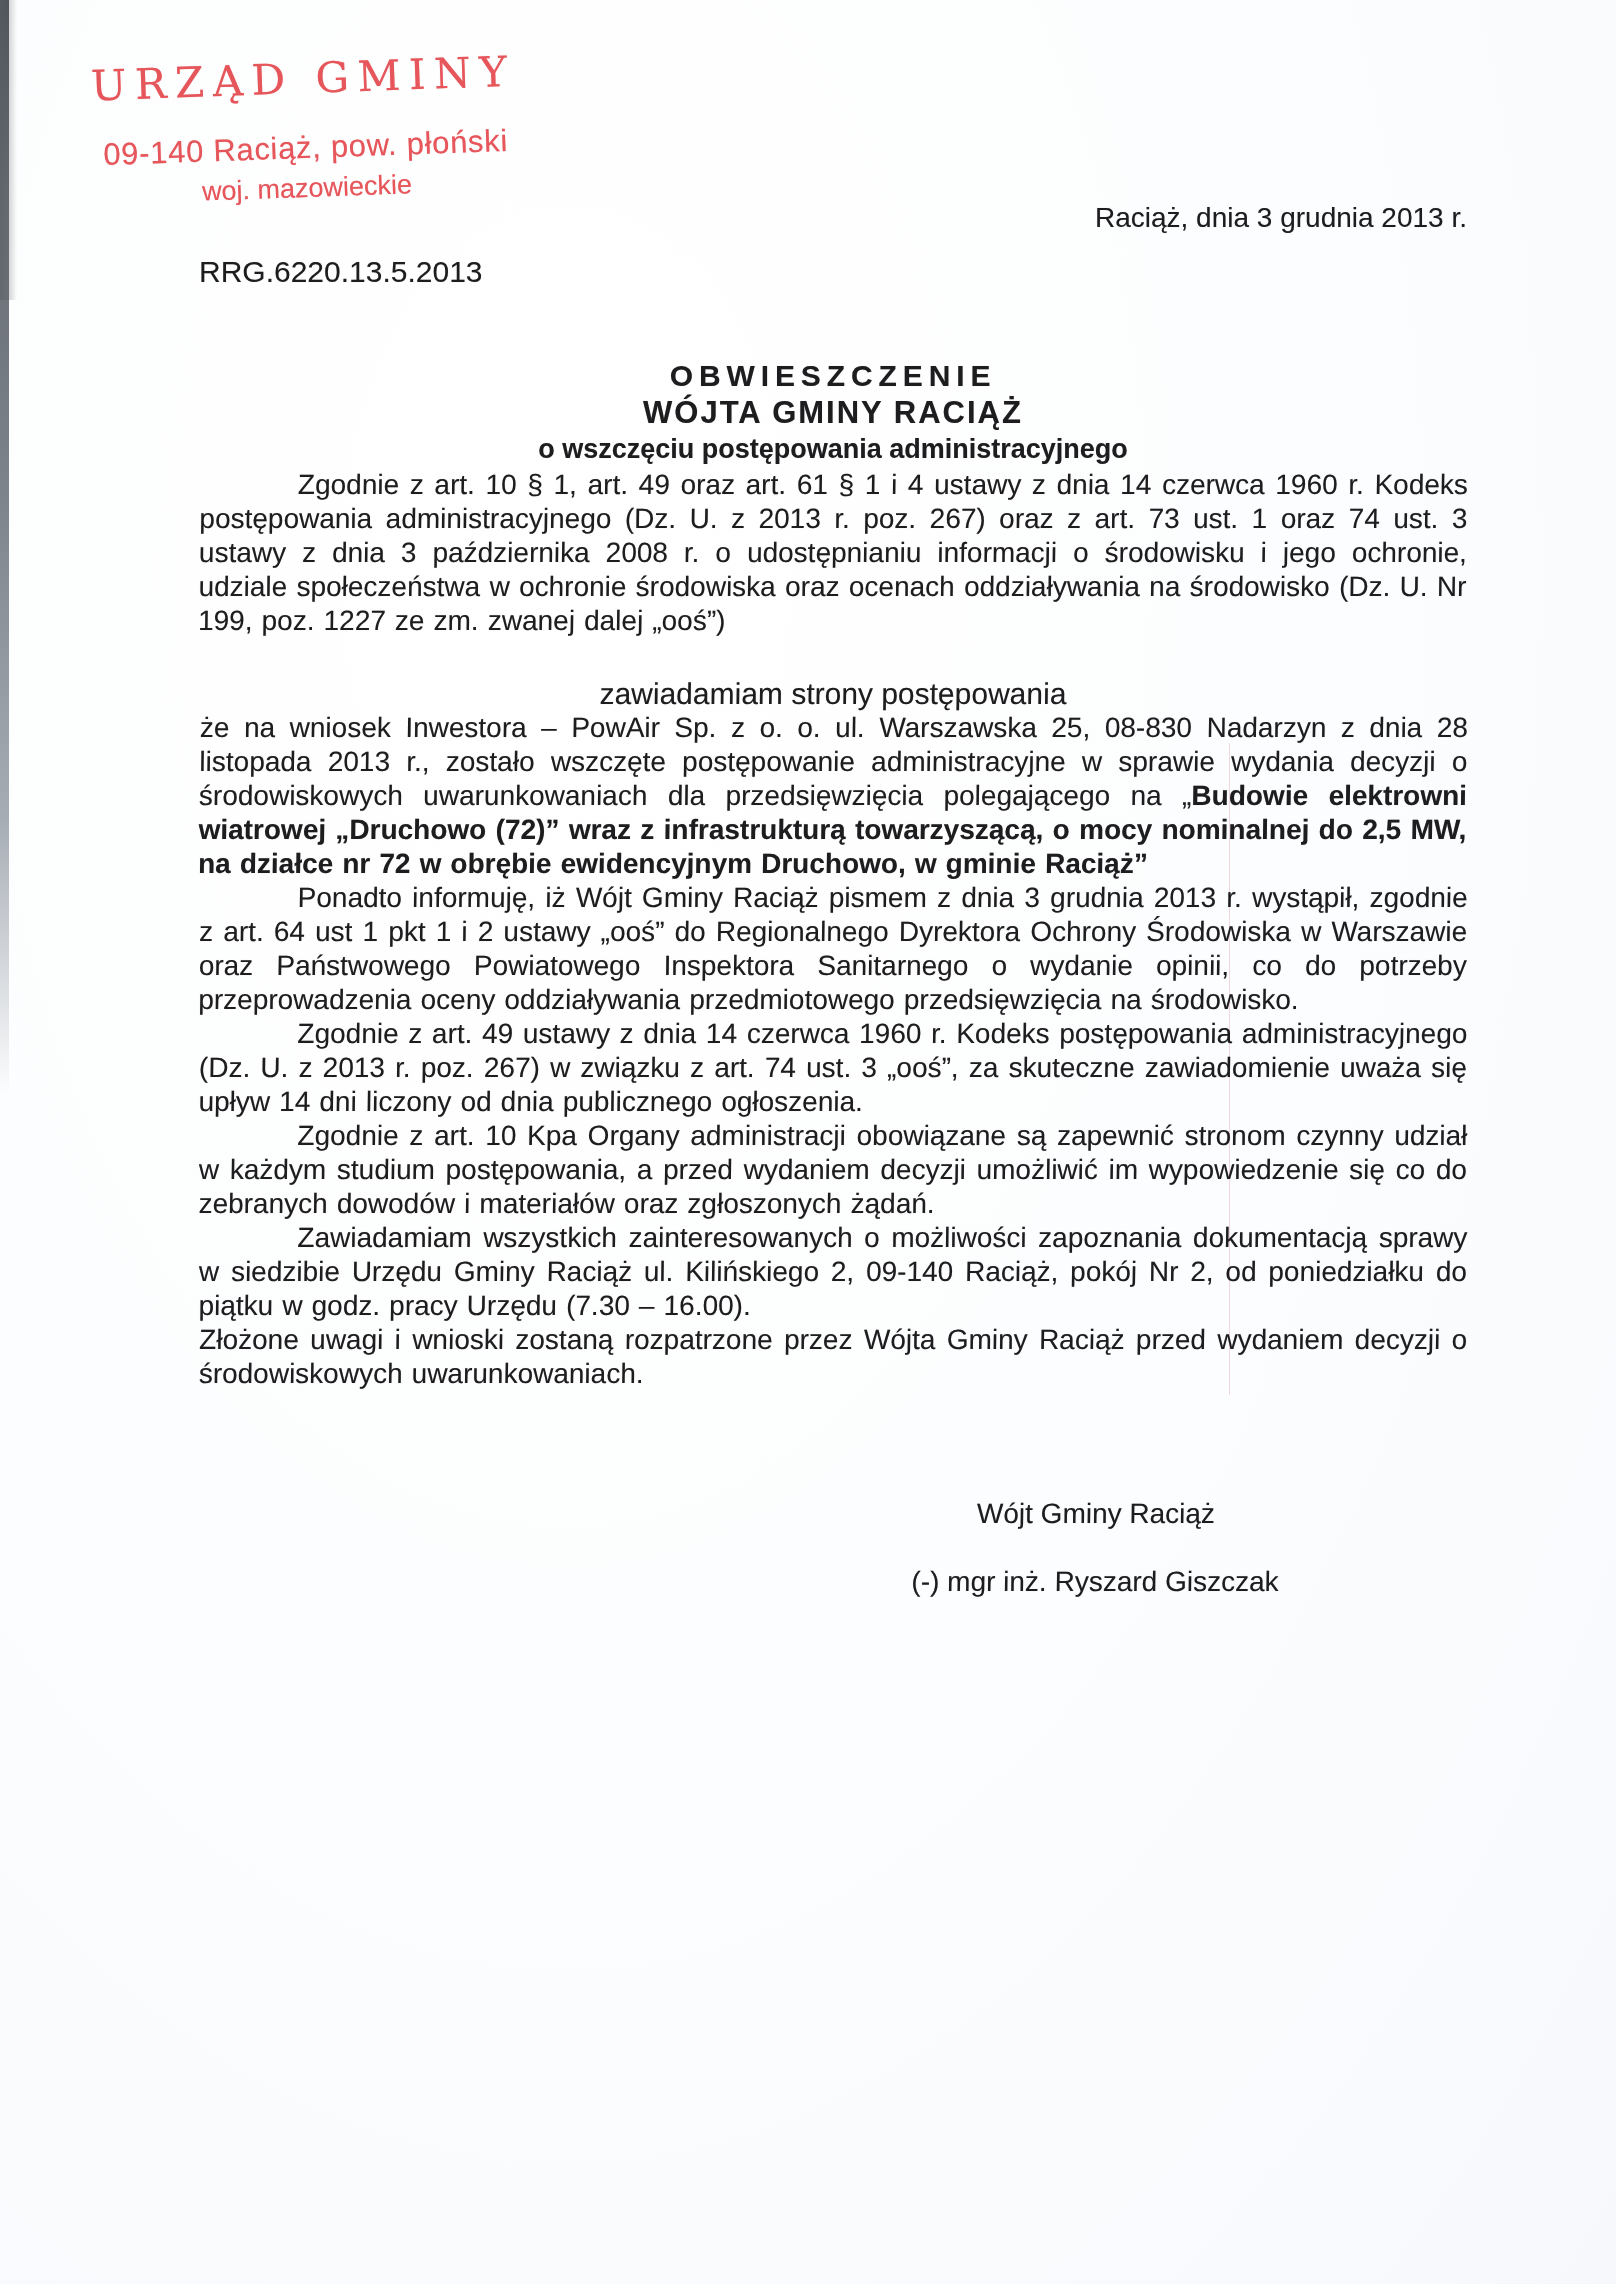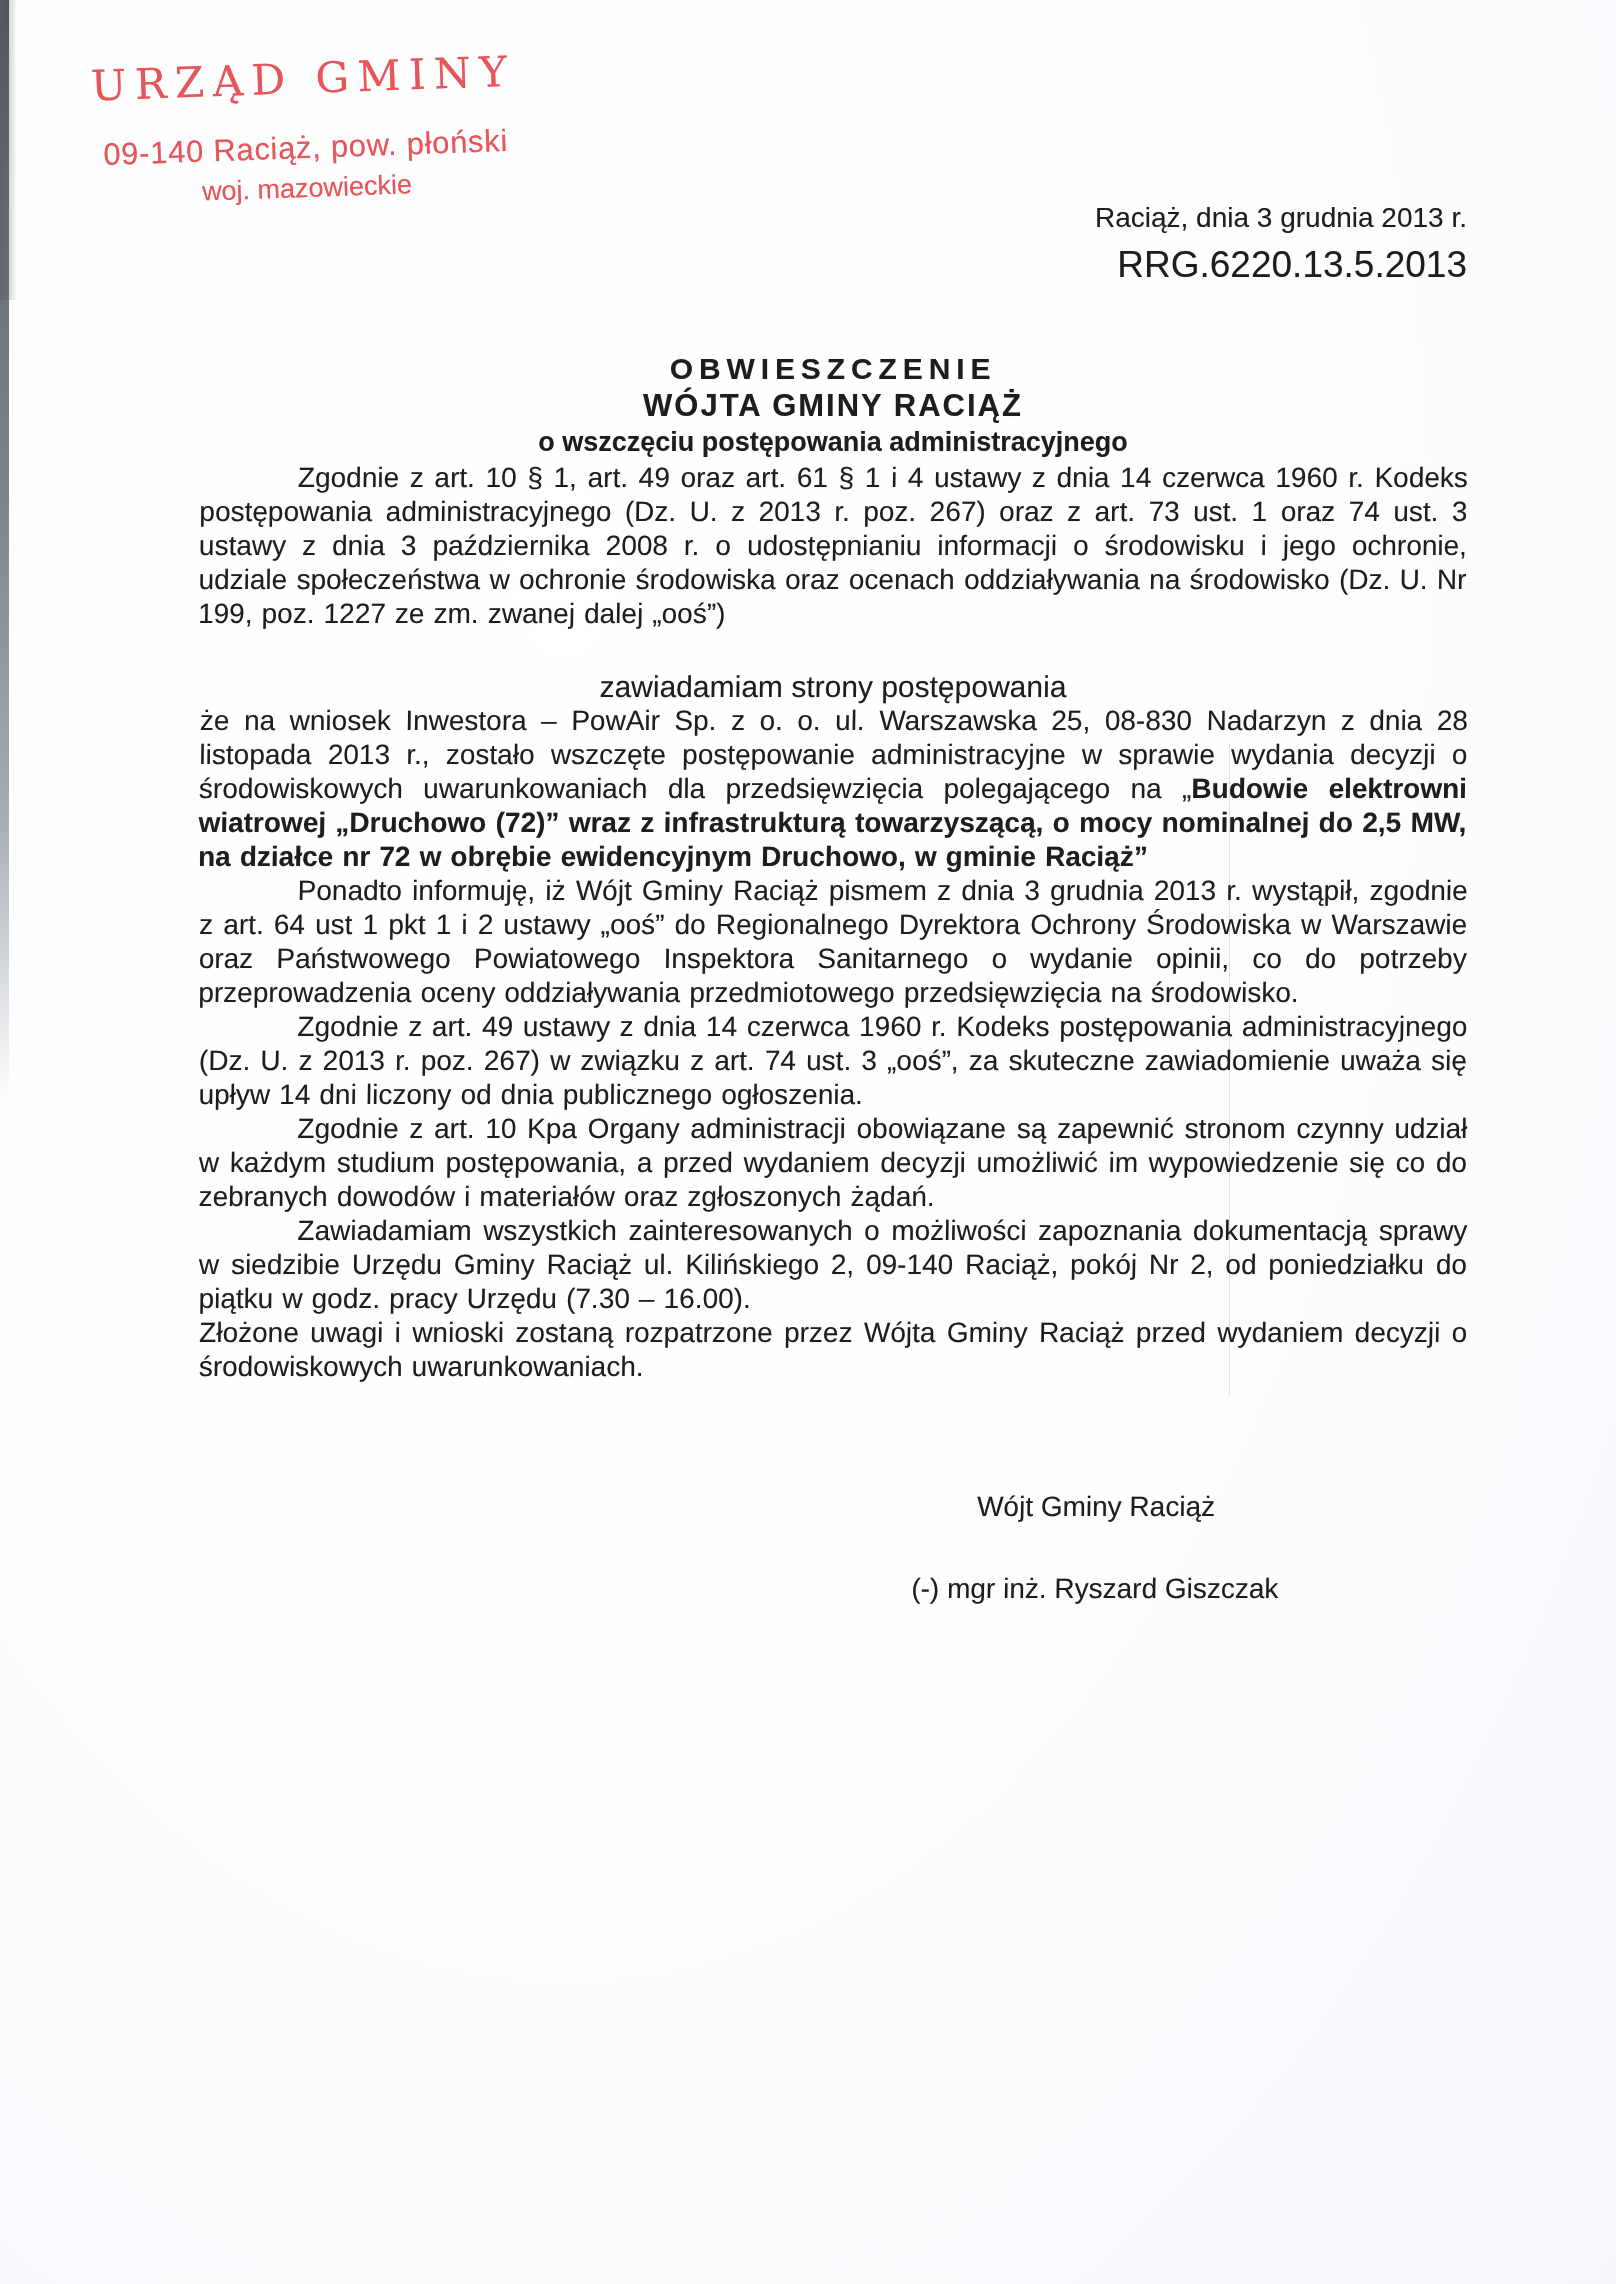--- a/index.html
+++ b/index.html
@@ -47,21 +47,21 @@
     font-size:27px;line-height:31px;margin-top:7.8px;
   }
   
   .doc{
     position:relative;
     padding:201px 150px 0 199px;
     font-size:28px;line-height:34px;
     text-shadow:0 0 0.7px rgba(30,30,30,.35);
   }
   .dateline{text-align:right;}
-  .refno{text-align:right;font-size:37px;margin-top:13px;}
+  .refno{text-align:left;font-size:30px;margin-top:20px;}
   .title-block{margin-top:68px;text-align:center;font-weight:bold;}
   .title-line1{font-size:30px;line-height:37px;letter-spacing:5.9px;}
   .title-line2{font-size:31px;line-height:37px;letter-spacing:2px;}
   .title-line3{font-size:27px;line-height:37px;}
   .doc p{
     margin:0;
     text-align:justify;
     text-align-last:left;
     word-spacing:1.3px;
     transform:skewX(-0.8deg);
@@ -71,21 +71,21 @@
   .subheading{margin-top:39px;text-align:center;font-weight:normal;font-size:30px;transform:skewX(-0.8deg);}
   .p2{margin-top:38px;}
   .p3{margin-top:37px;}
   .p6{margin-top:48px;}
   b.heavy{font-weight:bold;}
   .u-bold{font-weight:bold;border-bottom:3.3px solid #1d1d1f;padding-bottom:1.3px;}
   .signature{
     margin-left:636px;width:521px;text-align:center;margin-top:106px;
     transform:skewX(-0.8deg);
   }
-  .sig-line2{margin-top:48px;}
+  .sig-line2{margin-top:34px;}
 </style>
 </head>
 <body>
 
 <div class="page">
 
   <div class="edge-strip"></div>
   <div class="edge-strip-top"></div>
   <div class="artifact-line"></div>
 

